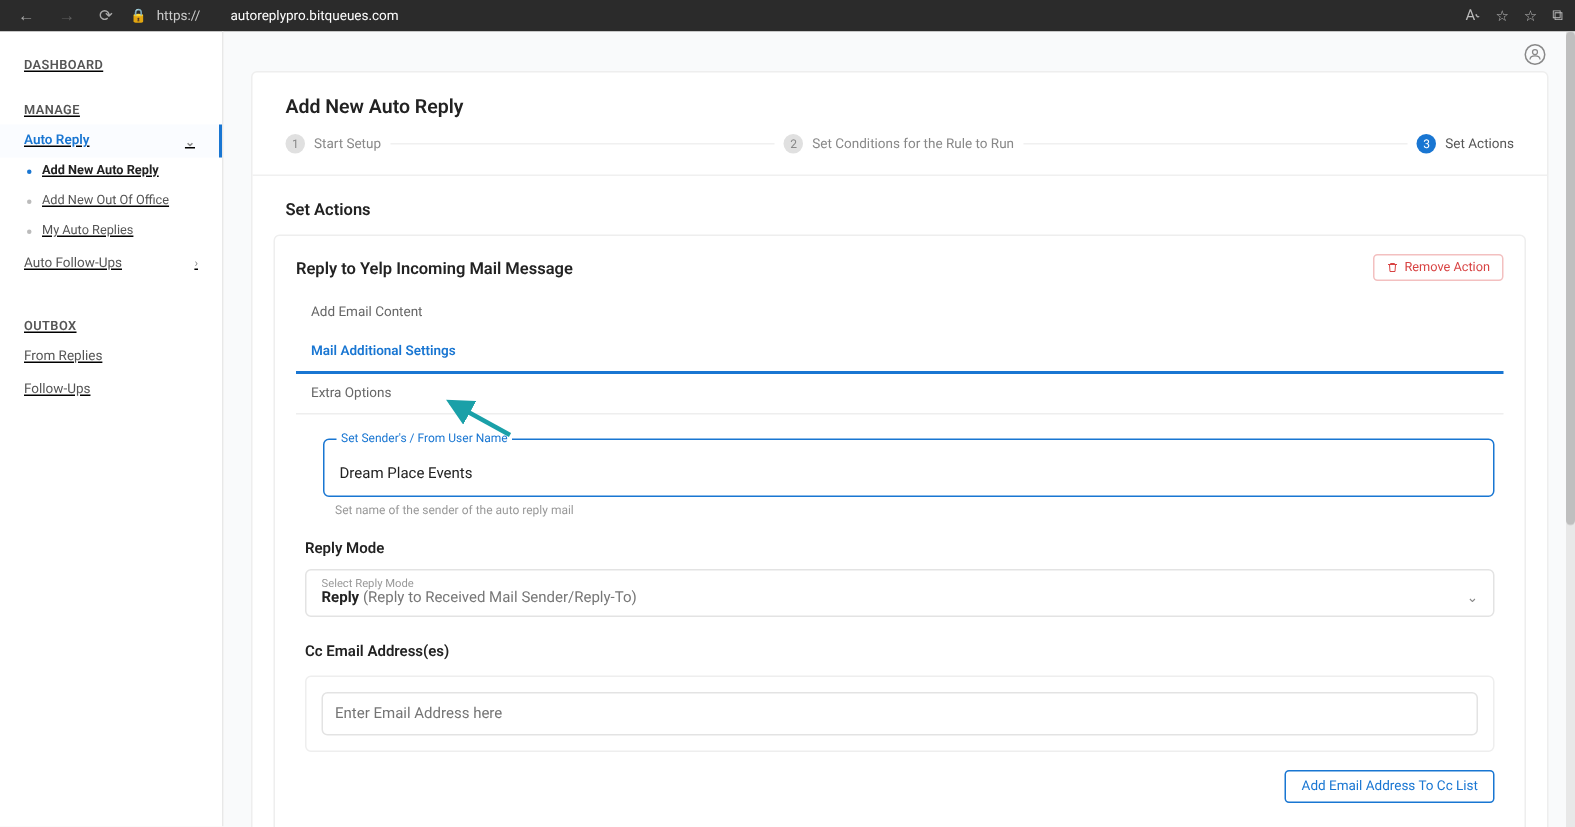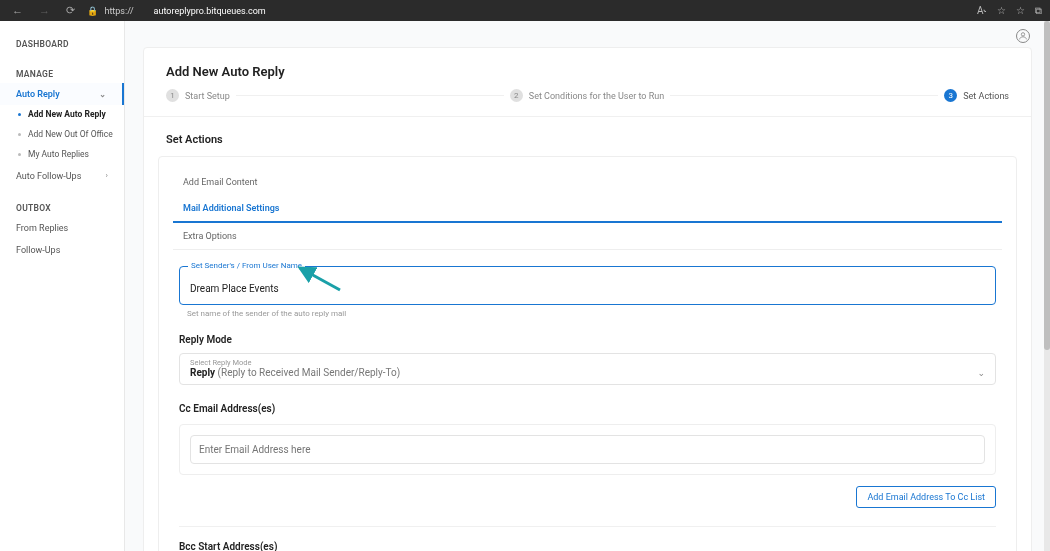--- a/index.html
+++ b/index.html
@@ -9,21 +9,21 @@
   .browser-bar { background: #2b2b2b; height: 21px; display: flex; align-items: center; padding: 0 8px; gap: 8px; }
   .nav-icon { color: #aaa; font-size: 11px; cursor: pointer; padding: 0 4px; }
   .url-bar { flex: 1; display: flex; align-items: center; gap: 6px; }
   .lock-ic { color: #aaa; font-size: 9px; }
   .url-text { color: #ccc; font-size: 9px; }
   .url-domain { color: #fff; padding-left: 20px; }
   .right-icons { display: flex; gap: 10px; align-items:center; }
   .right-icons span { color: #bbb; font-size: 10px; cursor:pointer; }
 
   .app { display: flex; height: calc(100% - 21px); background:#fff; }
-  .sidebar { width: 125px; border-right: 1px solid #e8e8e8; padding: 12px 0 18px 0; font-size: 9px; position:relative; }
+  .sidebar { width: 149px; border-right: 1px solid #e8e8e8; padding: 12px 0 18px 0; font-size: 9px; position:relative;text-decoration:underline; }
   .sb-heading { color: #555; font-weight: 600; font-size: 8.5px; letter-spacing: .3px; padding: 6px 16px 4px; }
   .sb-item { padding: 6px 16px; color: #555; cursor:pointer; display:flex; align-items:center; justify-content:space-between; }
   .sb-item.active { color: #1976d2; font-weight:600; border-right:2px solid #1976d2; background:#fafcff; }
   .sb-sub { padding: 4px 10px 4px 28px; color:#555; font-size:8.5px; cursor:pointer; position:relative; line-height:1.4; }
   .sb-sub.bold { font-weight:700; color:#222; }
   .sb-sub::before { content:''; position:absolute; left:18px; top:8px; width:3px; height:3px; border-radius:50%; background:#bbb; }
   .sb-sub.bold::before { background:#1976d2; }
   .chev { font-size:8px; color:#888; }
 
   .main { flex:1; background:#f9fafb; overflow-y:auto; position:relative; }
@@ -43,21 +43,21 @@
   .inner-card { margin:0 14px 14px 14px; border:1px solid #eee; border-radius:4px; padding:12px 14px 18px; background:#fff; }
   .inner-head { display:flex; justify-content:space-between; align-items:center; margin-bottom:8px; }
   .inner-title { font-size:11px; font-weight:600; color:#222; }
   .remove-btn { border:1px solid #f3c0c0; color:#d84343; background:#fff; border-radius:3px; padding:3px 8px; font-size:8.5px; cursor:pointer; display:flex; align-items:center; gap:4px; }
   .trash-ic { width:8px; height:8px; display:inline-block; }
 
   .tabs { display:flex; border-bottom:1px solid #eee; margin-bottom:16px;flex-direction:column; }
   .tab { padding:8px 10px; font-size:9px; color:#666; cursor:pointer; }
   .tab.active { color:#1976d2; font-weight:600; border-bottom:2px solid #1976d2; }
 
-  .field-block { margin:0 6px 16px 6px; }
+  .field-block { margin:0 6px 16px 18px; }
   .float-wrap { border:1.5px solid #1976d2; border-radius:4px; padding:10px 10px 8px; position:relative; }
   .float-label { position:absolute; top:-6px; left:8px; background:#fff; padding:0 3px; color:#1976d2; font-size:8px; }
   .float-input { border:none; outline:none; width:100%; font-size:10px; color:#222; }
   .help-text { font-size:8px; color:#999; margin:4px 0 0 8px; }
 
   .sec-label { font-size:10px; font-weight:600; color:#222; margin:0 6px 8px; }
   .select-wrap { border:1px solid #e3e3e3; border-radius:4px; position:relative; margin:0 6px; }
   .select-float { position:absolute; top:4px; left:10px; font-size:7.5px; color:#999; }
   .select-val { padding:13px 10px 6px; font-size:10px; color:#222; display:flex; justify-content:space-between; align-items:center; cursor:pointer; }
   .select-sub { color:#777; font-weight:400; }
@@ -108,21 +108,21 @@
       <span class="chev">⌄</span>
     </div>
     <div class="sb-sub bold"><span>Add New Auto Reply</span></div>
     <div class="sb-sub"><span>Add New Out Of Office</span></div>
     <div class="sb-sub"><span>My Auto Replies</span></div>
     <div class="sb-item">
       <span>Auto Follow-Ups</span>
       <span class="chev">›</span>
     </div>
 
-    <div class="sb-heading" style="margin-top:10px">OUTBOX</div>
+    <div class="sb-heading" style="margin-top:20px">OUTBOX</div>
     <div class="sb-item">
         <span>From Replies</span>
       </div>
     <div class="sb-item">
         <span>Follow-Ups</span>
       </div>
   </div>
 
   <div class="main">
     <div class="avatar-top">
@@ -136,32 +136,41 @@
       <div class="card-header">Add New Auto Reply</div>
 
       <div class="steps">
         <div class="step">
           <div class="step-num">1</div>
           <span>Start Setup</span>
         </div>
         <div class="step-spacer"></div>
         <div class="step">
           <div class="step-num">2</div>
-          <span>Set Conditions for the User to Run</span>
+          <span>Set Conditions for the Rule to Run</span>
         </div>
         <div class="step-spacer"></div>
         <div class="step active">
           <div class="step-num">3</div>
           <span>Set Actions</span>
         </div>
       </div>
 
       <div class="sec-title">Set Actions</div>
 
       <div class="inner-card">
+        <div class="inner-head">
+          <div class="inner-title">Reply to Yelp Incoming Mail Message</div>
+          <button class="remove-btn">
+            <svg class="trash-ic" viewBox="0 0 24 24" fill="none" stroke="#d84343" stroke-width="2">
+                <path d="M3 6h18M8 6V4h8v2M6 6l1 14h10l1-14"></path>
+              </svg>
+            <span>Remove Action</span>
+          </button>
+        </div>
 
         <div class="tabs">
           <div class="tab">Add Email Content</div>
           <div class="tab active">Mail Additional Settings</div>
           <div class="tab">Extra Options</div>
         </div>
 
         <div class="field-block">
           <div class="float-wrap">
             <span class="float-label">Set Sender's / From User Name</span>

